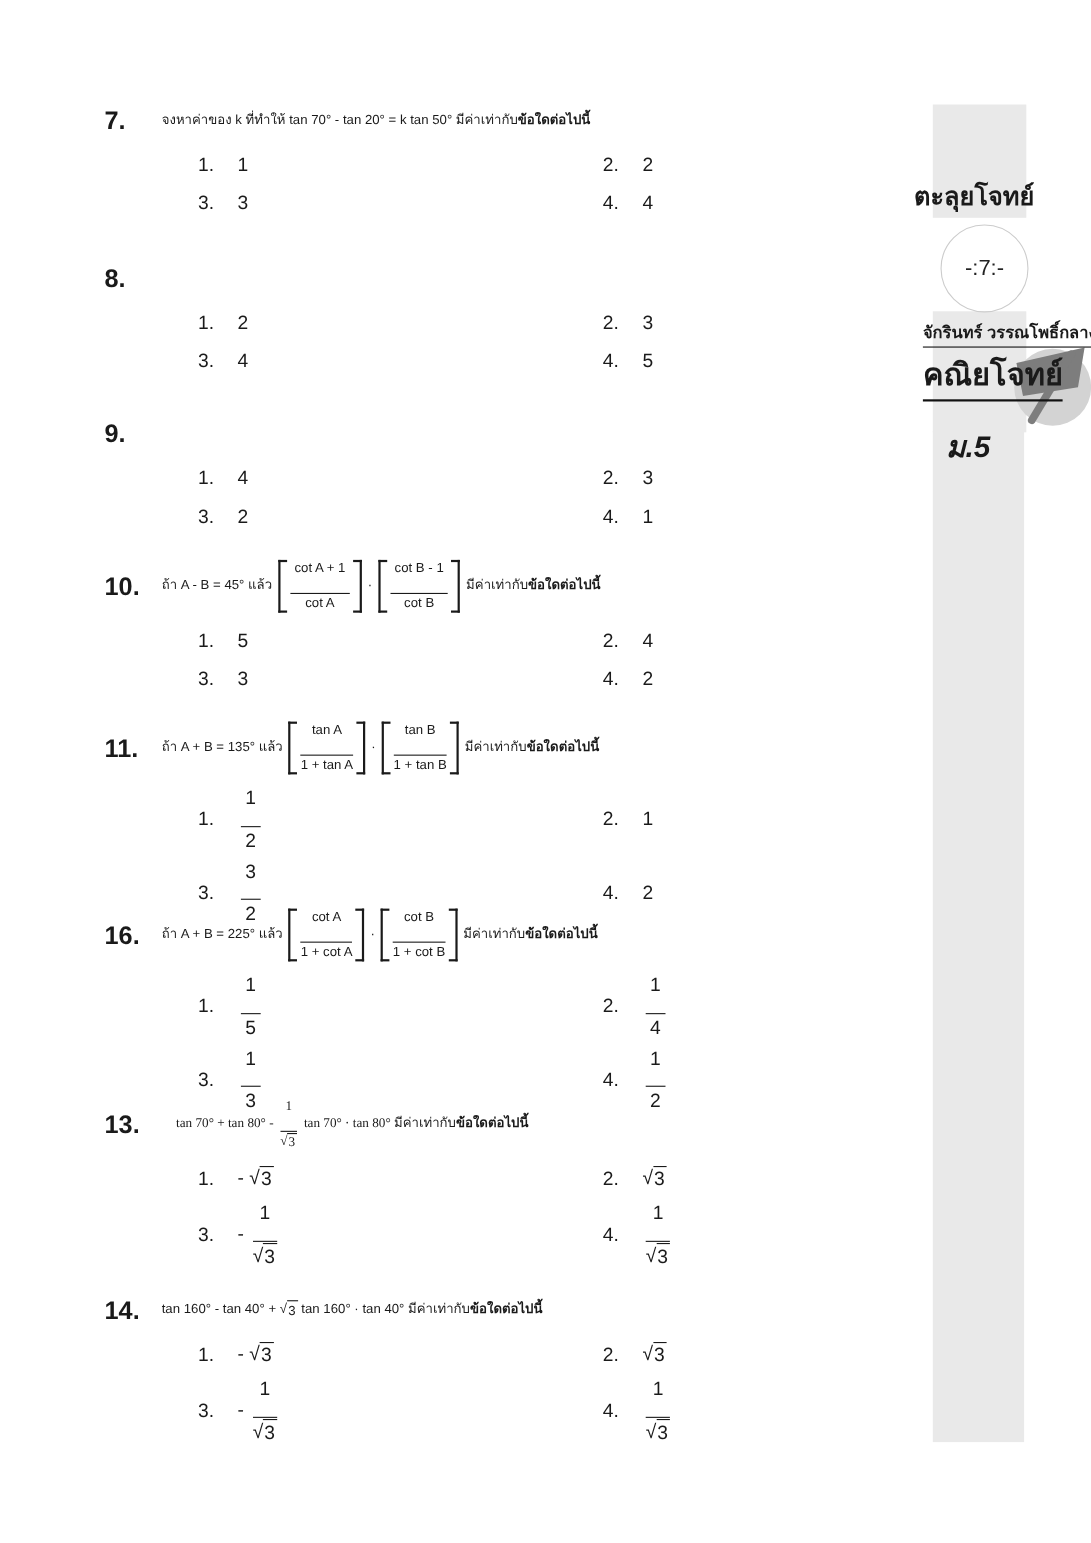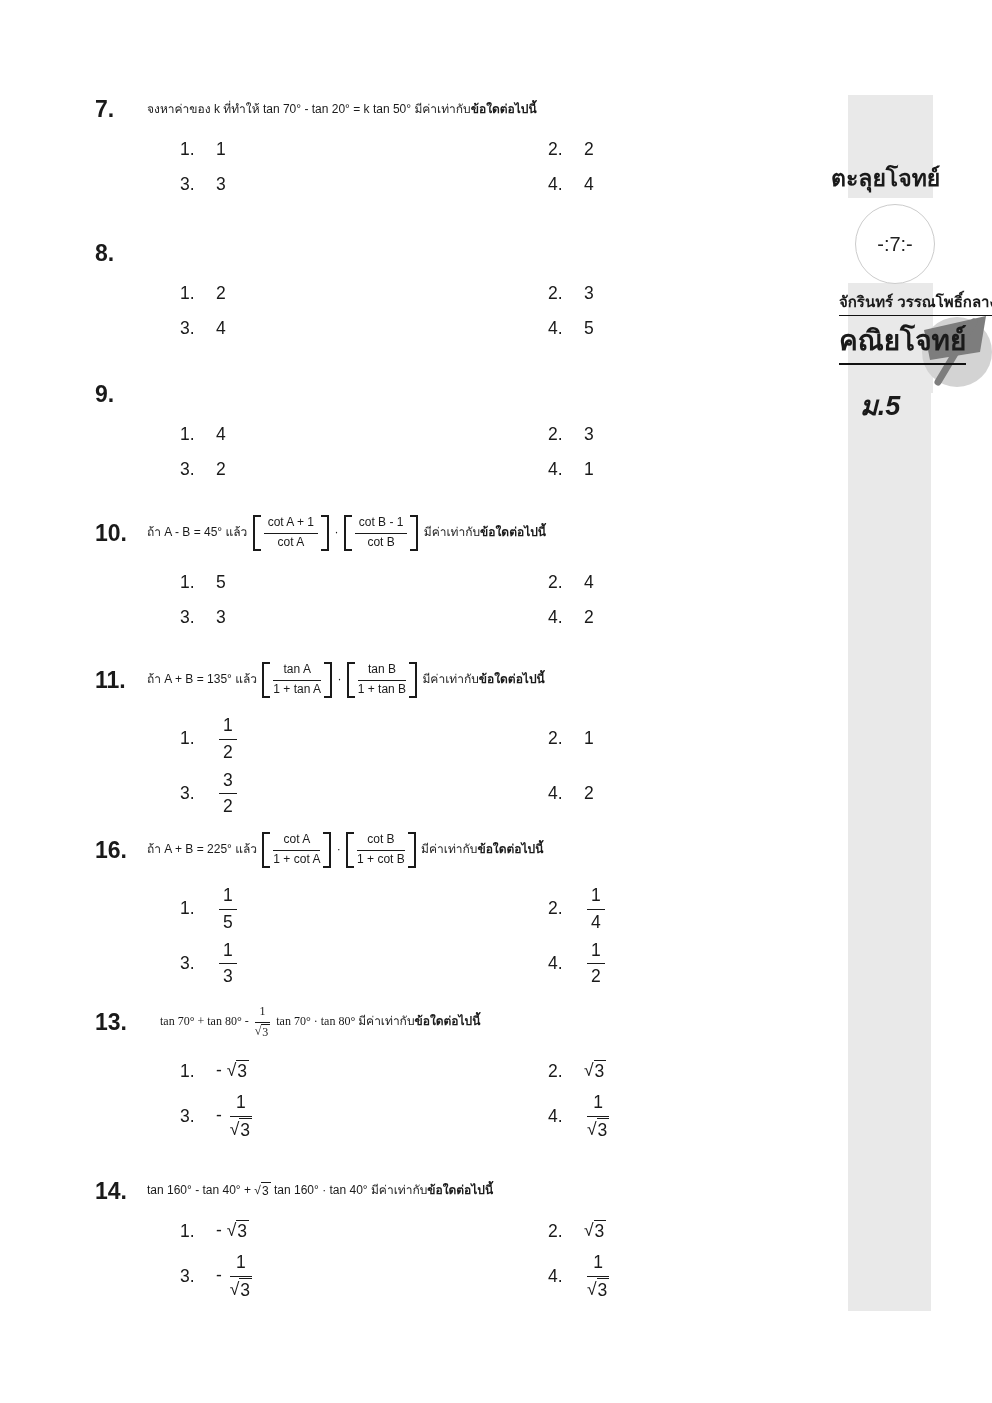--- a/index.html
+++ b/index.html
@@ -19,21 +19,21 @@
   .choices{margin-left:52px;margin-top:8px;display:grid;grid-template-columns:368px 1fr;row-gap:5px;}
   .choice{display:flex;align-items:center;min-height:30px;padding-left:33px;font-size:17.5px;}
   .clabel{width:36px;flex:none;}
   .cval{display:inline-block;}
   
   .brg{display:inline-flex;align-items:stretch;vertical-align:middle;margin:0 2px;}
   .lbr{width:6px;border:2px solid #1a1a1a;border-right:none;flex:none;}
   .rbr{width:6px;border:2px solid #1a1a1a;border-left:none;flex:none;}
   .frac{display:inline-flex;flex-direction:column;justify-content:center;text-align:center;
         vertical-align:middle;padding:0 3px;line-height:1.3;}
-  .frac .num{border-bottom:1.6px solid #1a1a1a;padding:0 4px 2px;}
+  .frac .num{border-bottom:1.6px solid #1a1a1a;padding:0 4px 14px;}
   .frac .den{padding-top:1px;}
   .sqrt{display:inline-flex;align-items:flex-start;}
   .sqrt .rv{border-top:1.6px solid #1a1a1a;padding:0 2px 0 1px;}
   
   .sb-box{position:absolute;background:#e9e9e9;z-index:0;}
   .sb-box1{left:848px;top:95px;width:85px;height:103px;}
   .sb-box2{left:848px;top:283px;width:85px;height:110px;}
   .sb-box3{left:848px;top:392px;width:83px;height:919px;}
   .sb-series{position:absolute;left:831px;top:160px;font-size:23px;font-weight:700;z-index:2;white-space:nowrap;}
   .sb-badge{position:absolute;left:855px;top:204px;width:78px;height:78px;border:1.5px solid #cccccc;

